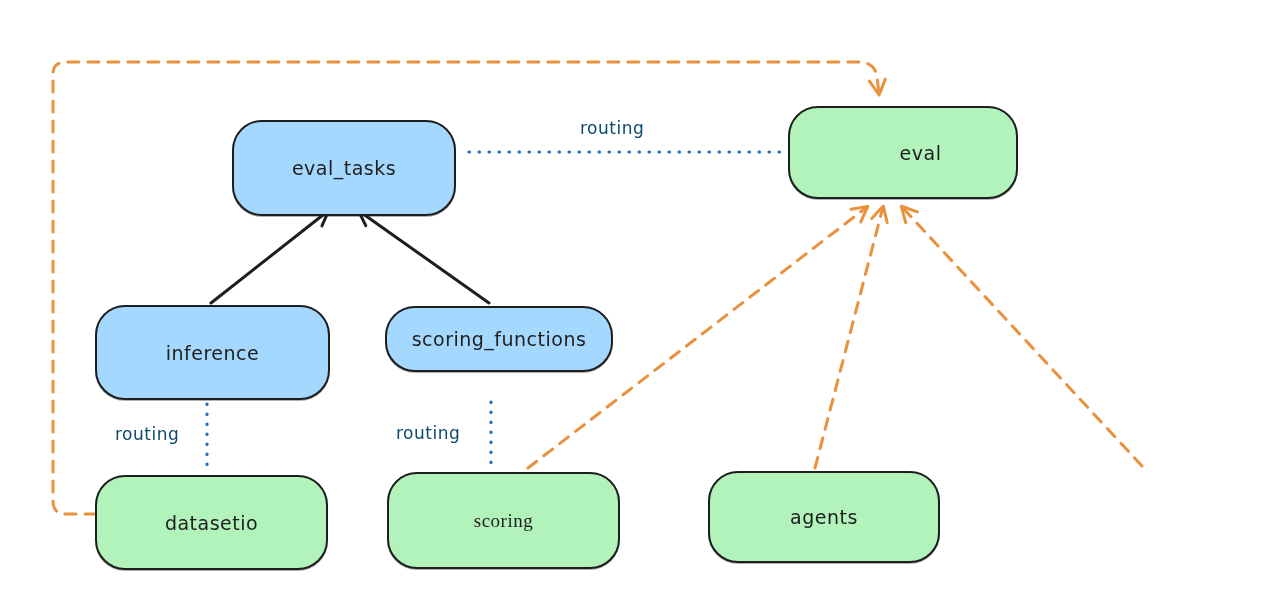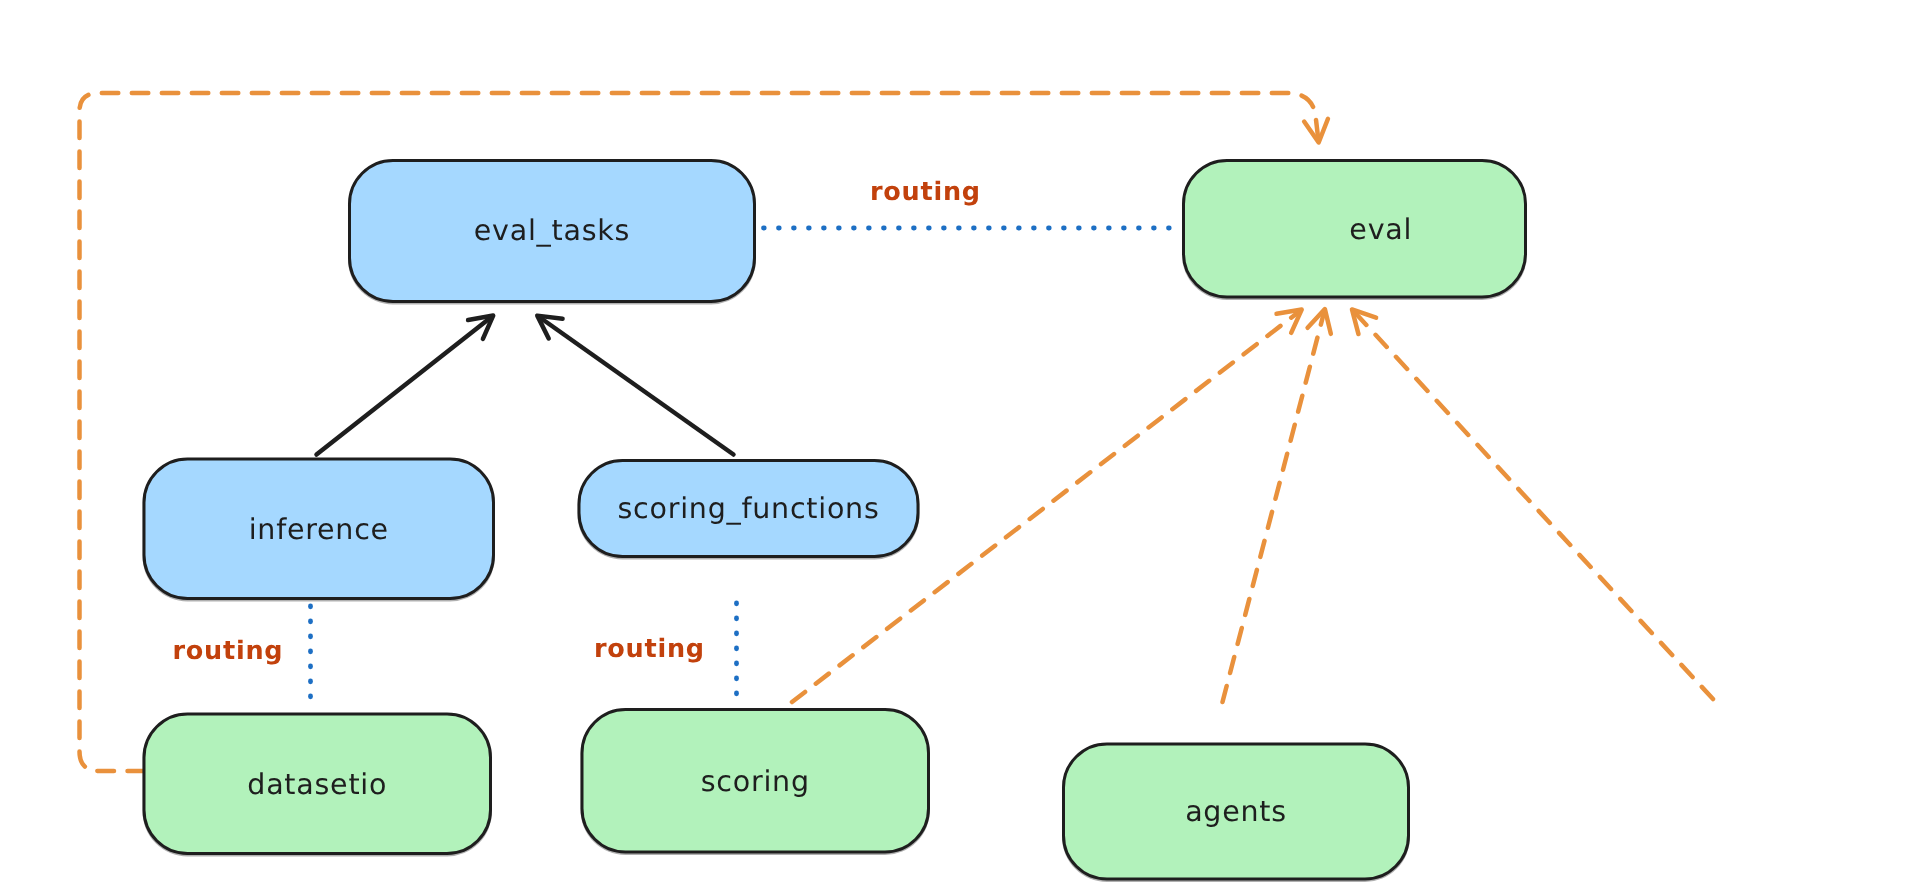--- a/index.html
+++ b/index.html
@@ -33,36 +33,36 @@
     font-size: 19px;
     letter-spacing: 0.5px;
     color: #1e1e1e;
     box-shadow: 0 1px 0 rgba(30,30,30,0.35);
   }
   .node.blue  { background: #a5d8ff; }
   .node.green { background: #b2f2bb; }
 
   .routing-label {
     position: absolute;
-    color: #c2410c;
-    font-weight: 700;
+    color: #0c4a6e;
+    font-weight: 400;
     font-size: 17px;
     letter-spacing: 0.5px;
     white-space: nowrap;
     text-align: right;
   }
 
   
-  #n-eval-tasks        { left: 232px; top: 106px; width: 272px; height: 96px; text-align: center; }
+  #n-eval-tasks        { left: 232px; top: 120px; width: 224px; height: 96px; text-align: center; }
   #n-eval              { left: 788px; top: 106px; width: 230px; height: 93px; padding-left: 35px; }
   #n-datasets          { left:  95px; top: 305px; width: 235px; height: 95px; }
   #n-scoring-functions { left: 385px; top: 306px; width: 228px; height: 66px; }
   #n-datasetio         { left:  95px; top: 475px; width: 233px; height: 95px; }
-  #n-scoring           { left: 387px; top: 472px; width: 233px; height: 97px; }
-  #n-agents            { left: 708px; top: 471px; width: 232px; height: 92px; margin-top: 24px; }
+  #n-scoring           { left: 387px; top: 472px; width: 233px; height: 97px; font-family: Liberation Serif, serif; }
+  #n-agents            { left: 708px; top: 471px; width: 232px; height: 92px; }
   #n-inference         { left: 1018px; top: 469px; width: 235px; height: 92px; }
 
   
   #rl-top   { left: 580px; top: 118px; }
   #rl-left  { left: 115px; top: 424px; }
   #rl-mid   { left: 396px; top: 423px; }
 </style>
 </head>
 <body>
 

